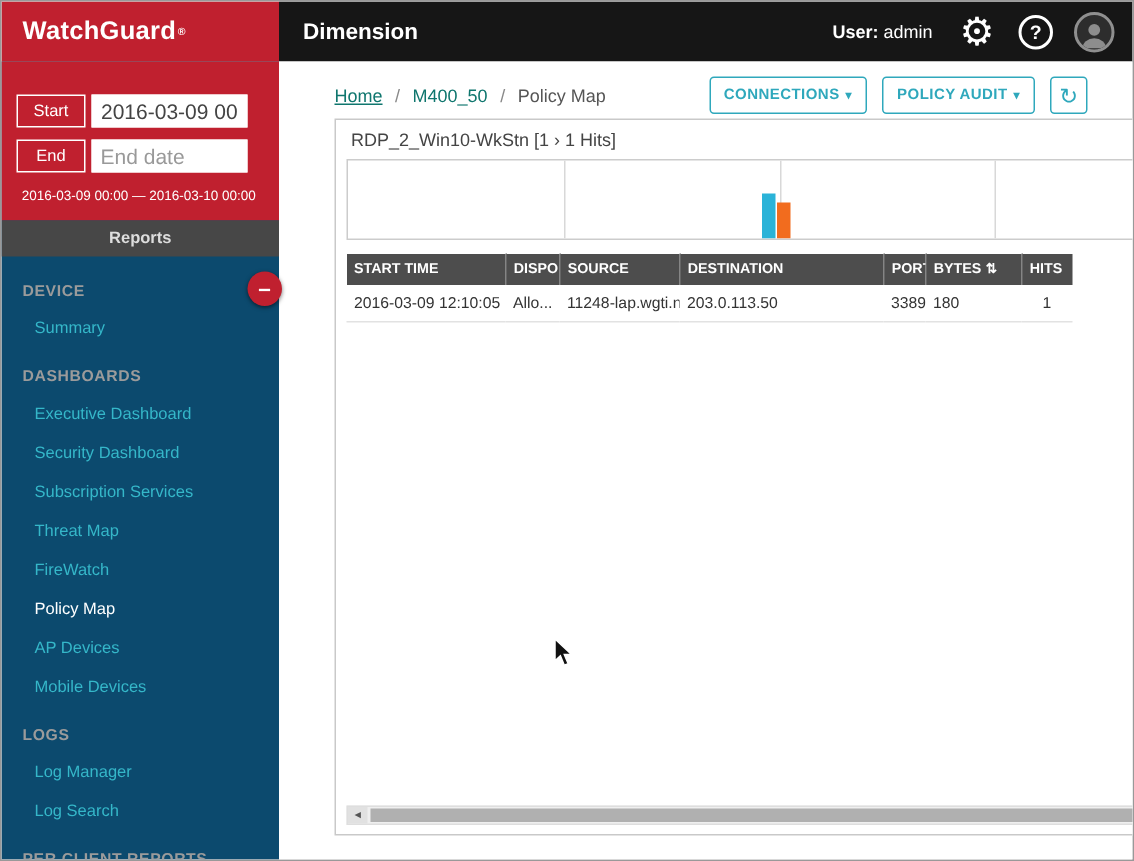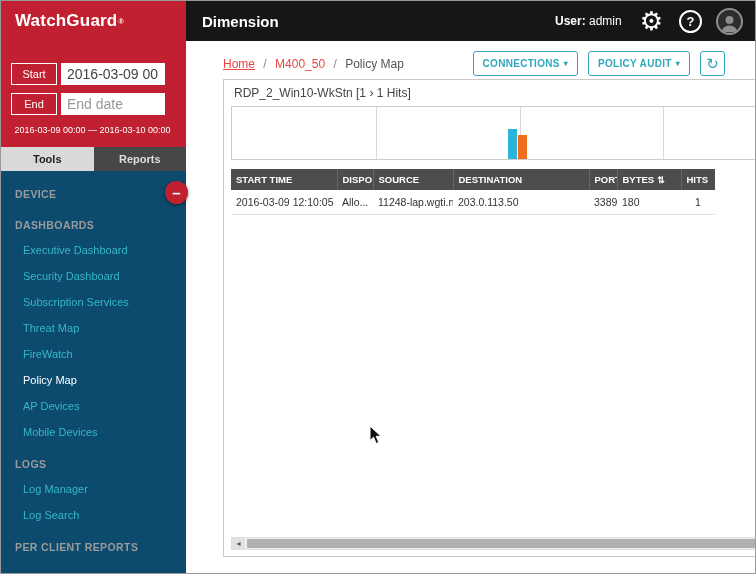--- a/index.html
+++ b/index.html
@@ -34,21 +34,21 @@
   .nav { padding-top:4px; position:relative; }
   .section-title { color:#9b9b9b; font-size:10.5px; font-weight:bold; letter-spacing:.4px; padding:13px 14px 6px; position:relative; }
   .nav-item { color:#35b7c9; font-size:11px; padding:7px 14px 7px:22px; padding:7px 14px 7px 22px; cursor:pointer; }
   .nav-item.active { color:#fff; }
   .collapse-btn { position:absolute; right:-2px; top:6px; width:23px; height:23px; border-radius:50%; background:#c0202f; color:#fff; display:flex; align-items:center; justify-content:center; font-size:15px; font-weight:bold; box-shadow:0 1px 3px rgba(0,0,0,.55); cursor:pointer; z-index:3; }
 
   
   .main { position:absolute; left:185px; top:40px; right:0; bottom:0; background:#fff; }
   .topbar { position:absolute; top:10px; left:37px; right:30px; display:flex; align-items:center; }
   .breadcrumb { font-size:12px; color:#777; white-space:nowrap; }
-  .crumb-link { color:#ef4444; cursor:pointer; }
+  .crumb-link { color:#0f766e; cursor:pointer; }
   .crumb-link.underline { text-decoration:underline; }
   .crumb-sep { margin:0 5px; color:#888; }
   .crumb-current { color:#555; }
   .actions { margin-left:auto; display:flex; align-items:center; gap:10px; }
   .btn { border:1px solid #2fa8bc; color:#2fa8bc; background:#fff; font-size:10px; font-weight:bold; padding:6px 9px; border-radius:3px; display:inline-flex; align-items:center; gap:4px; letter-spacing:.3px; cursor:pointer; white-space:nowrap; }
   .btn .caret { font-size:8px; }
   .icon-btn { width:25px; height:25px; border:1px solid #2fa8bc; border-radius:3px; color:#2fa8bc; display:flex; align-items:center; justify-content:center; font-size:15px; cursor:pointer; background:#fff; }
 
   .panel { position:absolute; left:37px; top:38px; width:593px; height:478px; border:1px solid #c9c9c9; background:#fff; }
   .panel-title-row { height:26px; display:flex; align-items:center; padding:0 10px; font-size:12px; color:#444; }
@@ -110,29 +110,29 @@
         <input class="date-input" type="text" value="2016-03-09 00:00" style="">
       </div>
       <div class="date-row">
         <span class="date-label">End</span>
         <input class="date-input" type="text" placeholder="End date" style="">
       </div>
       <div class="range-text">2016-03-09 00:00 — 2016-03-10 00:00</div>
     </div>
 
     <div class="tabs">
-      <div class="tab active">Tools</div>
       <div class="tab inactive">Reports</div>
     </div>
 
     <div class="nav">
       <div class="section-title">
         <span>DEVICE</span>
         <span class="collapse-btn">–</span>
       </div>
+      <div class="nav-item">Summary</div>
 
       <div class="section-title">DASHBOARDS</div>
       <div class="nav-item">Executive Dashboard</div>
       <div class="nav-item">Security Dashboard</div>
       <div class="nav-item">Subscription Services</div>
       <div class="nav-item">Threat Map</div>
       <div class="nav-item">FireWatch</div>
       <div class="nav-item active">Policy Map</div>
       <div class="nav-item">AP Devices</div>
       <div class="nav-item">Mobile Devices</div>

